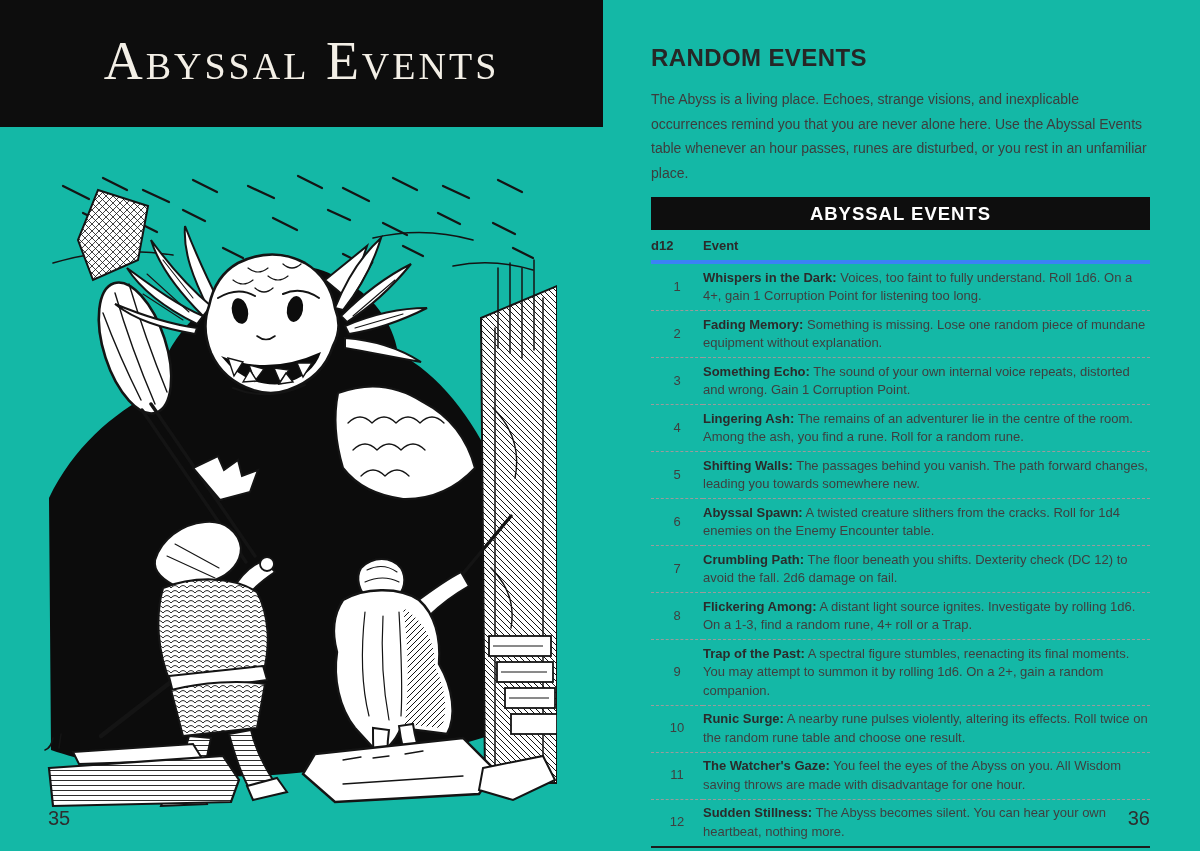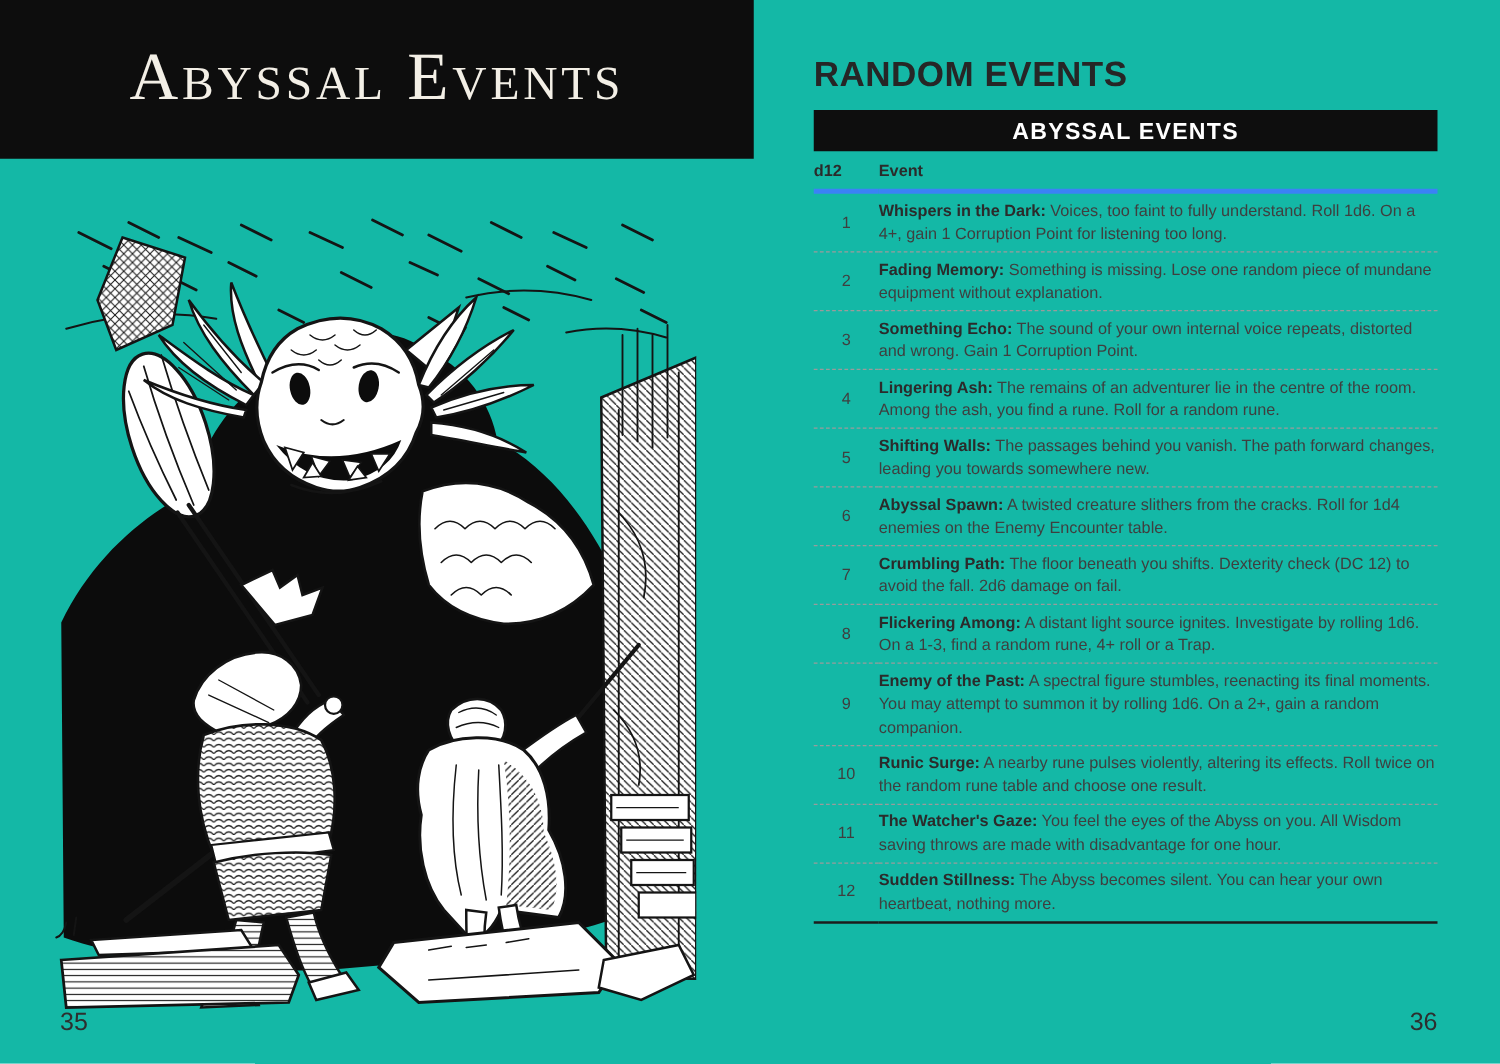--- a/index.html
+++ b/index.html
@@ -20,21 +20,21 @@
     padding-bottom:6px;
   }
   .illustration { position:absolute; left:43px; top:168px; width:514px; height:640px; }
   .page-num { position:absolute; bottom:21px; font-size:20px; color:#2e2e2e; }
   .page-num.left { left:48px; }
   .page-num.right { right:50px; }
   
   .right-page { position:absolute; left:600px; top:0; width:600px; height:851px; }
   .right-content { position:absolute; left:51px; top:0; width:499px; }
   .section-heading {
-    margin-top:44px; font-size:28px; font-weight:bold; letter-spacing:0.4px; color:#262626;
+    margin-top:44px; font-size:24px; font-weight:bold; letter-spacing:0.4px; color:#262626;
   }
   .intro {
     margin-top:15px; font-size:14px; line-height:24.5px; color:#3d3d3d;
   }
   .table-bar {
     margin-top:12px; height:33px; background:#0e0e0e; color:#ffffff;
     display:flex; align-items:center; justify-content:center;
     font-weight:bold; font-size:18.5px; letter-spacing:1px;
   }
   table.events { width:100%; border-collapse:collapse; table-layout:fixed; }
@@ -222,20 +222,21 @@
     </svg>
 
     <div class="page-num left">35</div>
   </div>
 
   <div class="right-page">
     <div class="right-content">
 
       <div class="section-heading">RANDOM EVENTS</div>
 
+      <p class="intro">The Abyss is a living place. Echoes, strange visions, and inexplicable occurrences remind you that you are never alone here. Use the Abyssal Events table whenever an hour passes, runes are disturbed, or you rest in an unfamiliar place.</p>
 
       <div class="table-bar">
         <span>ABYSSAL EVENTS</span>
       </div>
 
       <table class="events">
         <thead>
           <tr>
             <th class="col-roll">d12</th>
             <th>Event</th>
@@ -302,21 +303,21 @@
     <td class="roll">8</td>
     <td>
       <span class="event-name">Flickering Among:</span>
       <span> A distant light source ignites. Investigate by rolling 1d6. On a 1-3, find a random rune, 4+ roll or a Trap.</span>
     </td>
   </tr>
 
   <tr>
     <td class="roll">9</td>
     <td>
-      <span class="event-name">Enemy of the Past:</span>
+      <span class="event-name">Trap of the Past:</span>
       <span> A spectral figure stumbles, reenacting its final moments. You may attempt to summon it by rolling 1d6. On a 2+, gain a random companion.</span>
     </td>
   </tr>
 
   <tr>
     <td class="roll">10</td>
     <td>
       <span class="event-name">Runic Surge:</span>
       <span> A nearby rune pulses violently, altering its effects. Roll twice on the random rune table and choose one result.</span>
     </td>

